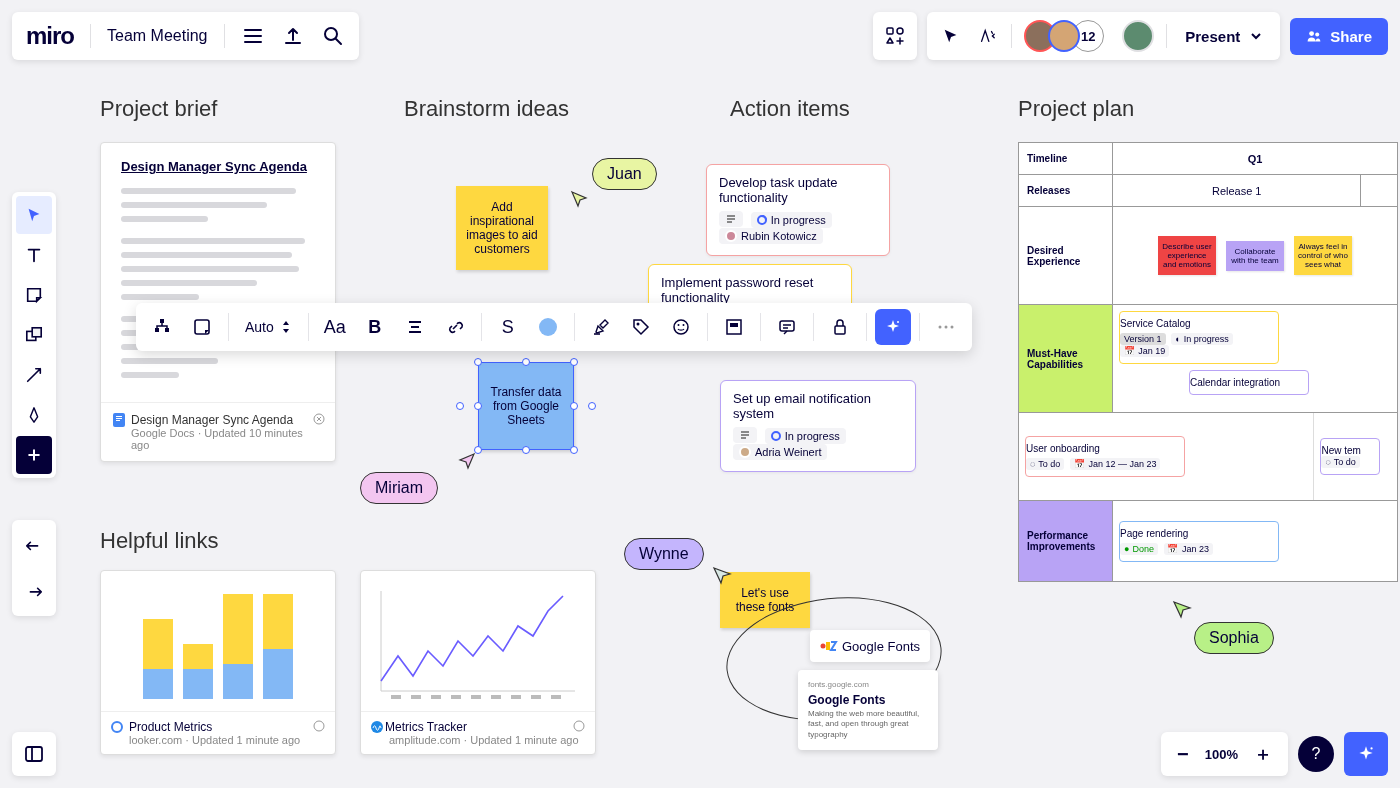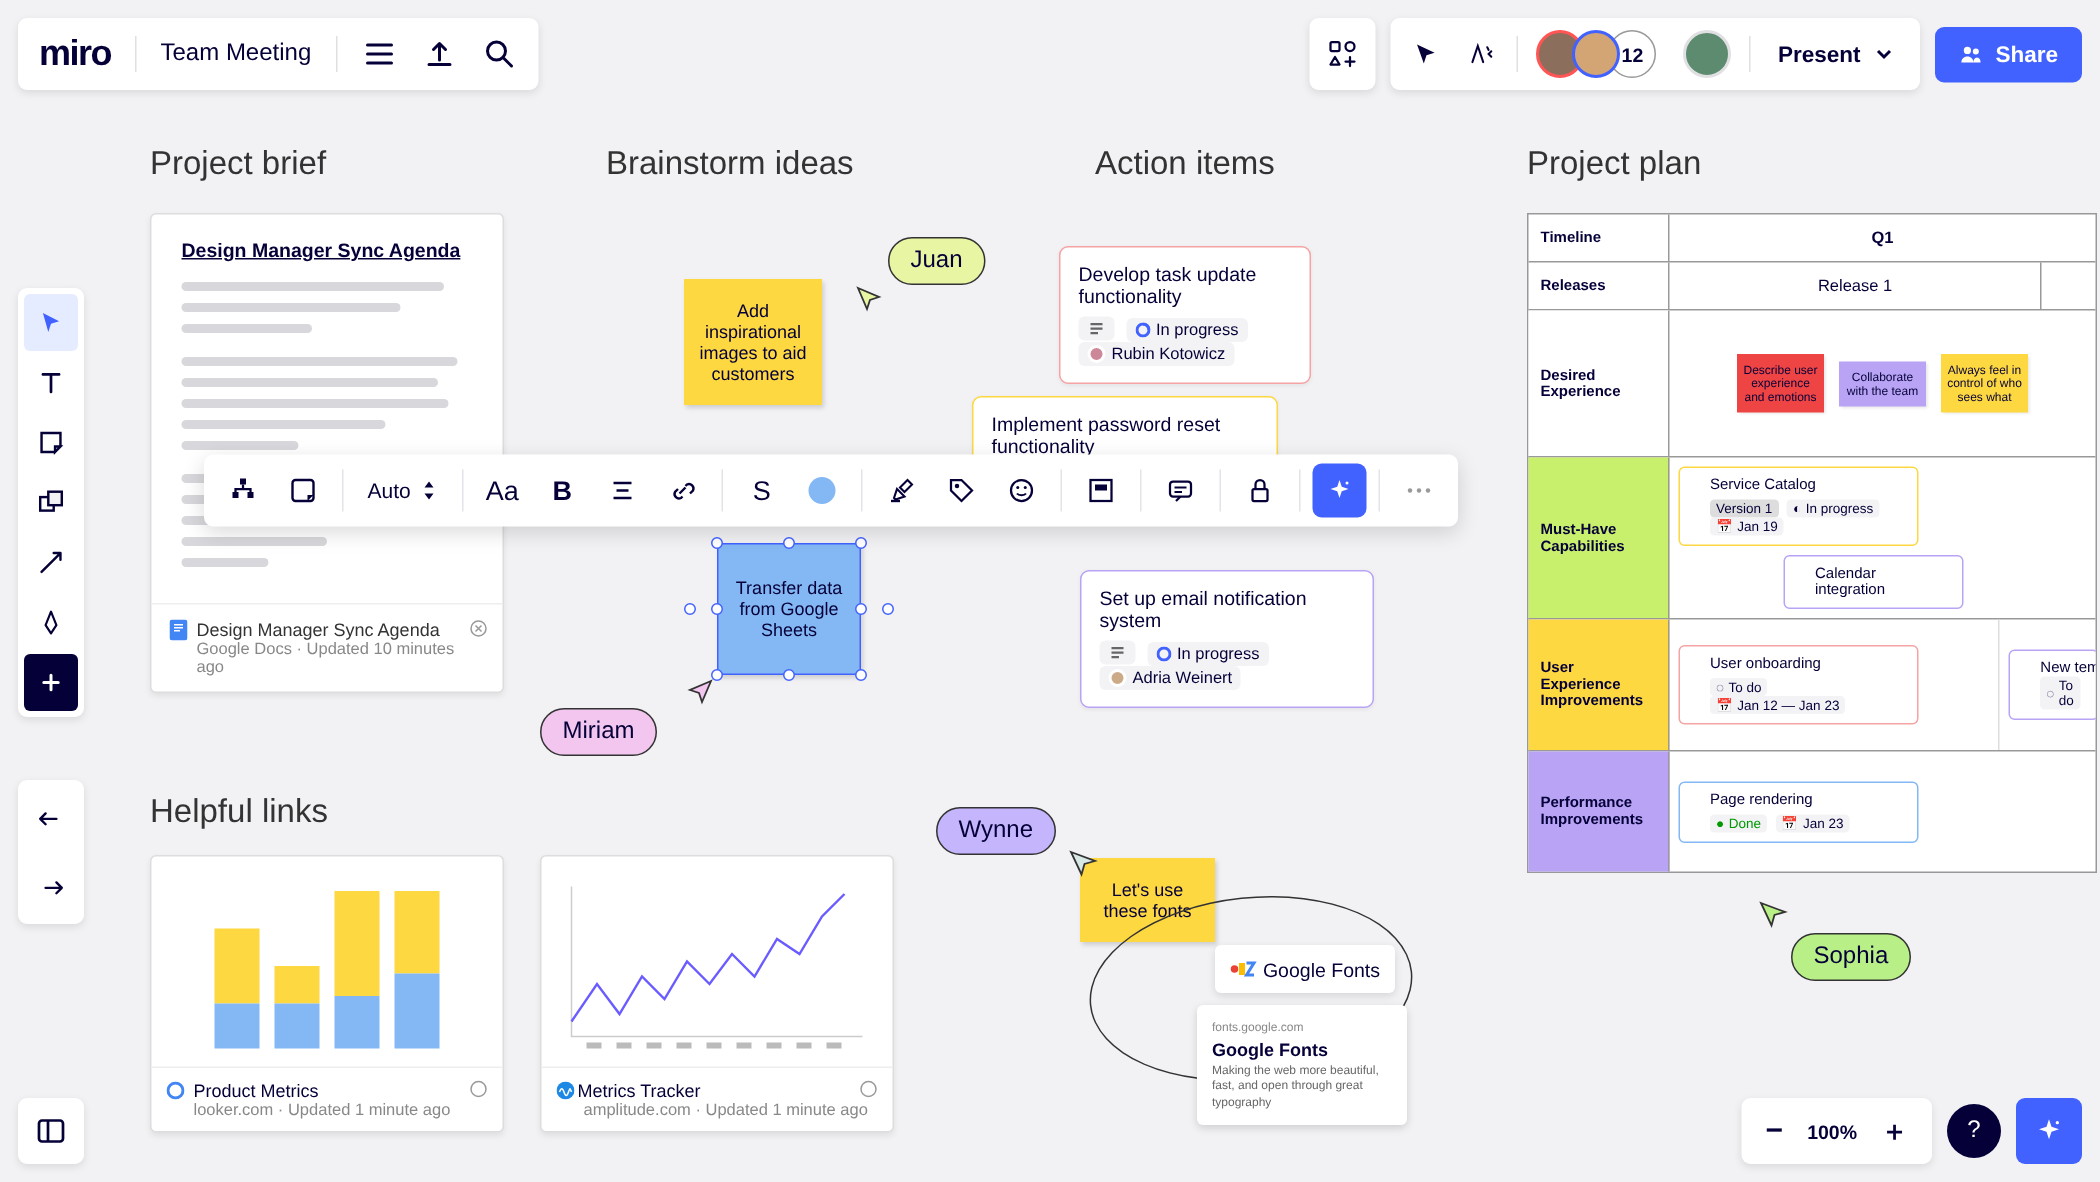--- a/index.html
+++ b/index.html
@@ -67,21 +67,21 @@
 .gfont-logo { position: absolute; left: 810px; top: 630px; width: 120px; height: 32px; background: #fff; border-radius: 4px; box-shadow: 0 2px 6px rgba(0,0,0,.12); display: flex; align-items: center; justify-content: center; font-size: 13px; font-weight: 500; }
 
 .plan-grid { position: absolute; left: 1018px; top: 142px; width: 380px; background: #fff; border: 1px solid #999; font-size: 11px; }
 .plan-row { display: flex; border-bottom: 1px solid #999; }
 .plan-row:last-child { border-bottom: none; }
 .plan-label { width: 94px; border-right: 1px solid #999; padding: 8px; font-size: 10px; font-weight: 600; display: flex; align-items: center; }
 .plan-cells { flex: 1; display: flex; }
 .plan-cell { flex: 1; padding: 6px; border-right: 1px solid #ddd; display: flex; align-items: center; justify-content: flex-start; gap: 4px; flex-wrap: wrap; }
 .plan-cell:last-child { border-right: none; }
 .mini-sticky { padding: 6px 4px; font-size: 8px; text-align: center; width: 58px; box-shadow: 1px 1px 2px rgba(0,0,0,.1); }
-.mini-card { background: #fff; border: 1.5px solid; border-radius: 4px; padding: 6px 20px; font-size: 10px; width: 160px; }
+.mini-card { background: #fff; border: 1.5px solid; border-radius: 4px; padding: 6px 0; font-size: 10px; width: 160px; }
 .mini-chip { display: inline-flex; align-items: center; gap: 3px; background: #f3f3f6; border-radius: 3px; padding: 1px 4px; font-size: 9px; margin-right: 3px; }
 
 .bottom-right { position: absolute; right: 12px; bottom: 12px; display: flex; gap: 10px; align-items: center; }
 .zoom-box { background: #fff; border-radius: 6px; box-shadow: 0 2px 6px rgba(0,0,0,.1); display: flex; align-items: center; gap: 16px; padding: 10px 16px; height: 44px; font-size: 13px; font-weight: 600; }
 .circle-btn { width: 36px; height: 36px; border-radius: 50%; display: flex; align-items: center; justify-content: center; color: #fff; cursor: pointer; }
 .ellipse-draw { position: absolute; border: 1.5px solid #333; border-radius: 50%; }
 
 svg { display: block; }
 </style>
 </head>
@@ -287,21 +287,21 @@
 <div class="cursor-label" style="left:624px;top:538px;background:#c4b5fd">Wynne</div>
 <svg style="position:absolute;left:712px;top:566px" width="22" height="22">
     <path d="M2 2l16 6-7 2-2 7z" fill="#d8e8e4" stroke="#333" stroke-width="1.2"></path>
   </svg>
 
 <div class="cursor-label" style="left:1194px;top:622px;background:#b8f087">Sophia</div>
 <svg style="position:absolute;left:1172px;top:600px" width="22" height="22">
     <path d="M2 2l16 6-7 2-2 7z" fill="#b8f087" stroke="#333" stroke-width="1.2"></path>
   </svg>
 
-<div class="action-card" style="left:706px;top:164px;width:168px;border-color:#f5a3a3">
+<div class="action-card" style="left:706px;top:164px;width:184px;border-color:#f5a3a3">
   <div class="action-title-row">Develop task update functionality</div>
   <div>
     <span class="chip">
         <svg width="12" height="12" viewBox="0 0 12 12">
           <path d="M2 3h8M2 6h8M2 9h5" stroke="#666" stroke-width="1.5"></path>
         </svg>
       </span>
     <span class="chip">
         <svg width="10" height="10" viewBox="0 0 10 10">
           <circle cx="5" cy="5" r="4" fill="none" stroke="#4262ff" stroke-width="2"></circle>
@@ -554,21 +554,20 @@
         <div style="margin-bottom:4px">Service Catalog</div>
         <span class="mini-chip" style="background:#ddd">Version 1</span>
         <span class="mini-chip">◐ <span>In progress</span></span>
         <span class="mini-chip">📅 <span>Jan 19</span></span>
       </div>
       <div class="mini-card" style="border-color:#b8a3f5;margin-left:70px;width:120px">Calendar integration</div>
     </div>
       </div>
   </div>
   <div class="plan-row" style="height:88px">
-    <div class="plan-label" style="background:#fed840">User Experience Improvements</div>
     <div class="plan-cells">
       <div class="plan-cell" style="flex:2.4">
         <div class="mini-card" style="border-color:#f5a3a3">
           <div style="margin-bottom:4px">User onboarding</div>
           <span class="mini-chip">◌ <span>To do</span></span>
           <span class="mini-chip">📅 <span>Jan 12 — Jan 23</span></span>
         </div>
       </div>
       <div class="plan-cell" style="flex:0.6;overflow:hidden">
         <div class="mini-card" style="border-color:#b8a3f5;width:60px">

